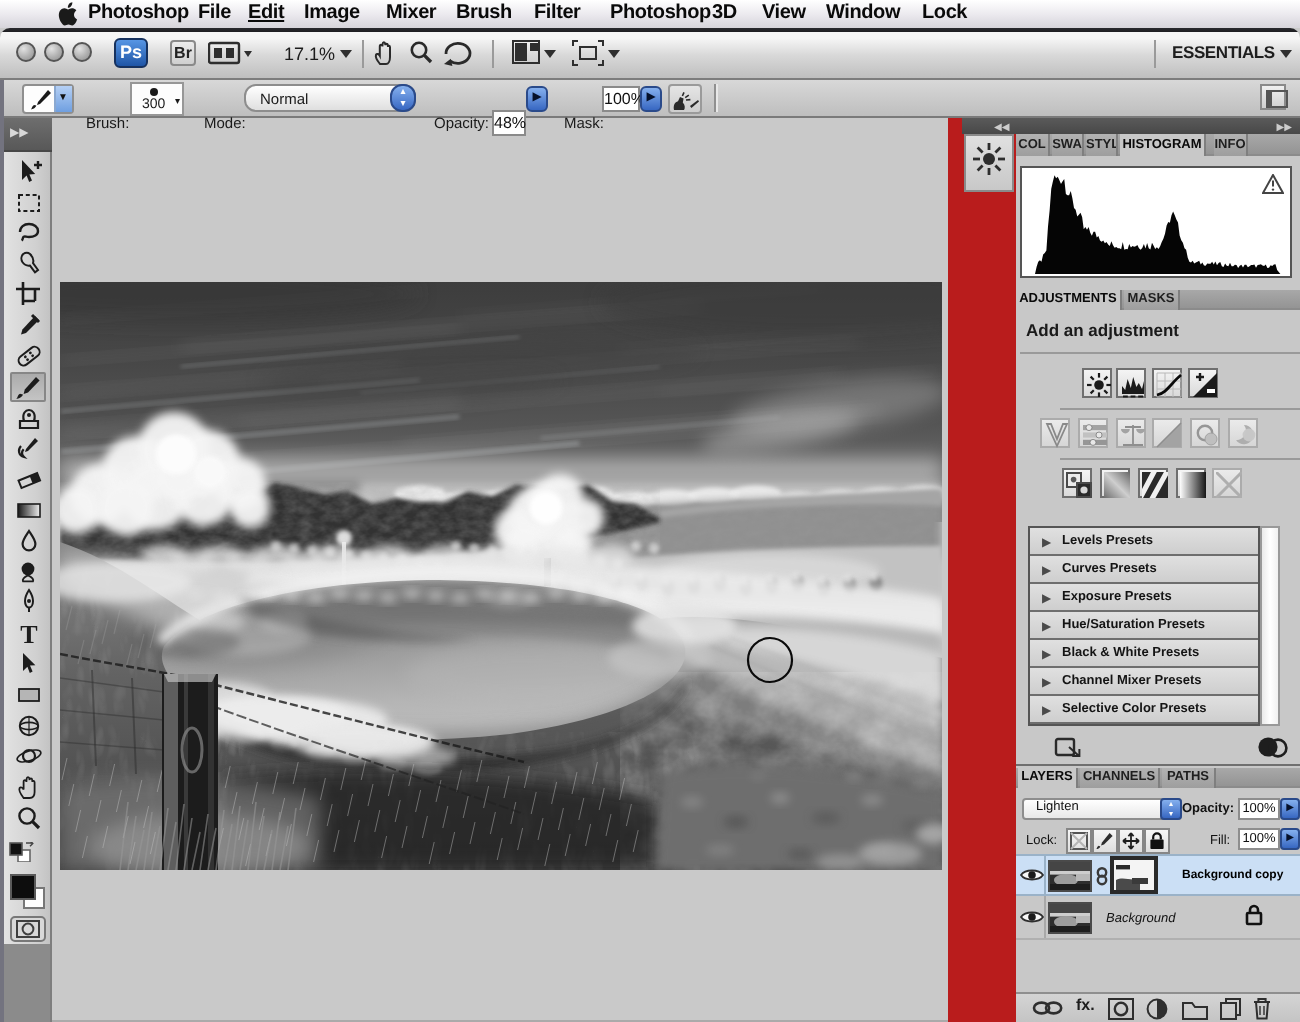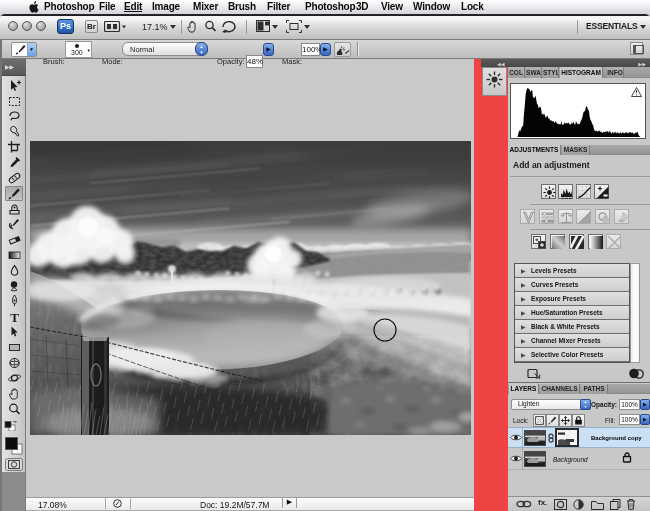--- a/index.html
+++ b/index.html
@@ -22,21 +22,21 @@
 #deskedge{left:0;top:40px;width:2px;height:471px;background:#73737f;}
 .tool{position:absolute;left:3px;width:19px;height:15px;}
 .tool svg{display:block;margin:0 auto;}
 .toolsel{left:3px;width:18px;background:linear-gradient(#ababab,#c4c4c4);border:1px solid #878787;border-radius:1px;box-sizing:border-box;}
 #canvas{left:26px;top:76px;width:448px;height:421px;background:#c9c9c9;}
 #vscroll{left:474px;top:76px;width:8px;height:421px;background:linear-gradient(to right,#e9e9e9,#fdfdfd 40%,#f2f2f2);border-left:1px solid #ababab;box-sizing:border-box;}
 #vscroll2{left:474px;top:59px;width:8px;height:17px;background:#efefef;border-left:1px solid #ababab;box-sizing:border-box;}
 #statusbar{left:26px;top:497px;width:448px;height:13px;background:linear-gradient(#fbfbfb,#e9e9e9);border-top:1px solid #9d9d9d;box-sizing:border-box;font-size:8.5px;color:#111;}
 #understatus{left:2px;top:510px;width:472px;height:1px;background:#aaaaaa;}
 #photo{left:30px;top:141px;}
-#dock{left:474px;top:59px;width:176px;height:452px;background:#ef4444;}
+#dock{left:474px;top:59px;width:176px;height:452px;background:#b91c1c;}
 .dockhdr{position:absolute;left:7px;top:0;width:169px;height:8px;background:linear-gradient(#5a5a5a,#484848);color:#cccccc;font-size:5px;line-height:8px;}
 .panel{position:absolute;background:#c8c8c8;}
 .tabbar{position:absolute;left:0;top:0;width:100%;background:linear-gradient(#a8a8a8,#949494);border-bottom:1px solid #8b8b8b;box-sizing:border-box;}
 .ptab{position:absolute;top:0;font-size:6.5px;font-weight:bold;color:#1f1f1f;background:linear-gradient(#b2b2b2,#9e9e9e);border-right:1px solid #7f7f7f;text-align:center;box-sizing:border-box;white-space:nowrap;overflow:hidden;}
 .ptab.active{background:#c8c8c8;color:#0a0a0a;}
 .sep{position:absolute;background:#9a9a9a;}
 svg{display:block;}
 .txt{position:absolute;white-space:nowrap;}
 </style>
 </head>
@@ -549,31 +549,20 @@
       <line x1="94" y1="294" x2="98" y2="260" stroke="#999999" stroke-width="0.8" opacity="0.55"></line>
       <line x1="98" y1="294" x2="102" y2="267" stroke="#999999" stroke-width="0.8" opacity="0.55"></line>
       <line x1="102" y1="294" x2="106" y2="274" stroke="#999999" stroke-width="0.8" opacity="0.55"></line>
       <line x1="106" y1="294" x2="110" y2="265" stroke="#999999" stroke-width="0.8" opacity="0.55"></line>
       <line x1="110" y1="294" x2="114" y2="272" stroke="#999999" stroke-width="0.8" opacity="0.55"></line>
       <line x1="114" y1="294" x2="118" y2="263" stroke="#999999" stroke-width="0.8" opacity="0.55"></line>
       <circle cx="355" cy="189" r="11" fill="none" stroke="#0a0a0a" stroke-width="1.1"></circle>
     </svg>
 <div class="abs" id="vscroll"></div>
 <div class="abs" id="vscroll2"></div>
-<div class="abs" id="statusbar">
-  <span style="position:absolute;left:12px;top:2px;">17.08%</span>
-  <div style="position:absolute;left:79px;top:0;width:1px;height:11px;background:#aaa;"></div>
-  <svg style="position:absolute;left:87px;top:1px;" width="9" height="9">
-        <circle cx="4.5" cy="4.5" r="3.8" fill="none" stroke="#333"></circle>
-        <path d="M3,6 L6,2.5" stroke="#333"></path>
-      </svg>
-  <div style="position:absolute;left:104px;top:0;width:1px;height:11px;background:#aaa;"></div>
-  <span style="position:absolute;left:174px;top:2px;">Doc: 19.2M/57.7M</span>
-  <div style="position:absolute;left:256px;top:0px;width:13px;height:10px;border-left:1px solid #999;border-right:1px solid #999;text-align:center;font-size:7px;">▶</div>
-</div>
 <div class="abs" id="understatus"></div>
 <div class="abs" id="belowtool"></div>
 <div class="abs" id="deskedge"></div>
 <div class="abs" id="toolbar">
       <div class="tool" style="top: 2.5px;">
         <svg width="15" height="14" viewBox="0 0 15 14">
           <path d="M4,1 L4,11 L6.3,8.8 L7.6,12 L9,11.3 L7.7,8.2 L10.6,8 Z" fill="#1c1c1c"></path>
           <path d="M10,3.5 h4 M12,1.5 v4" stroke="#1c1c1c" stroke-width="1.2"></path>
         </svg>
       </div>

